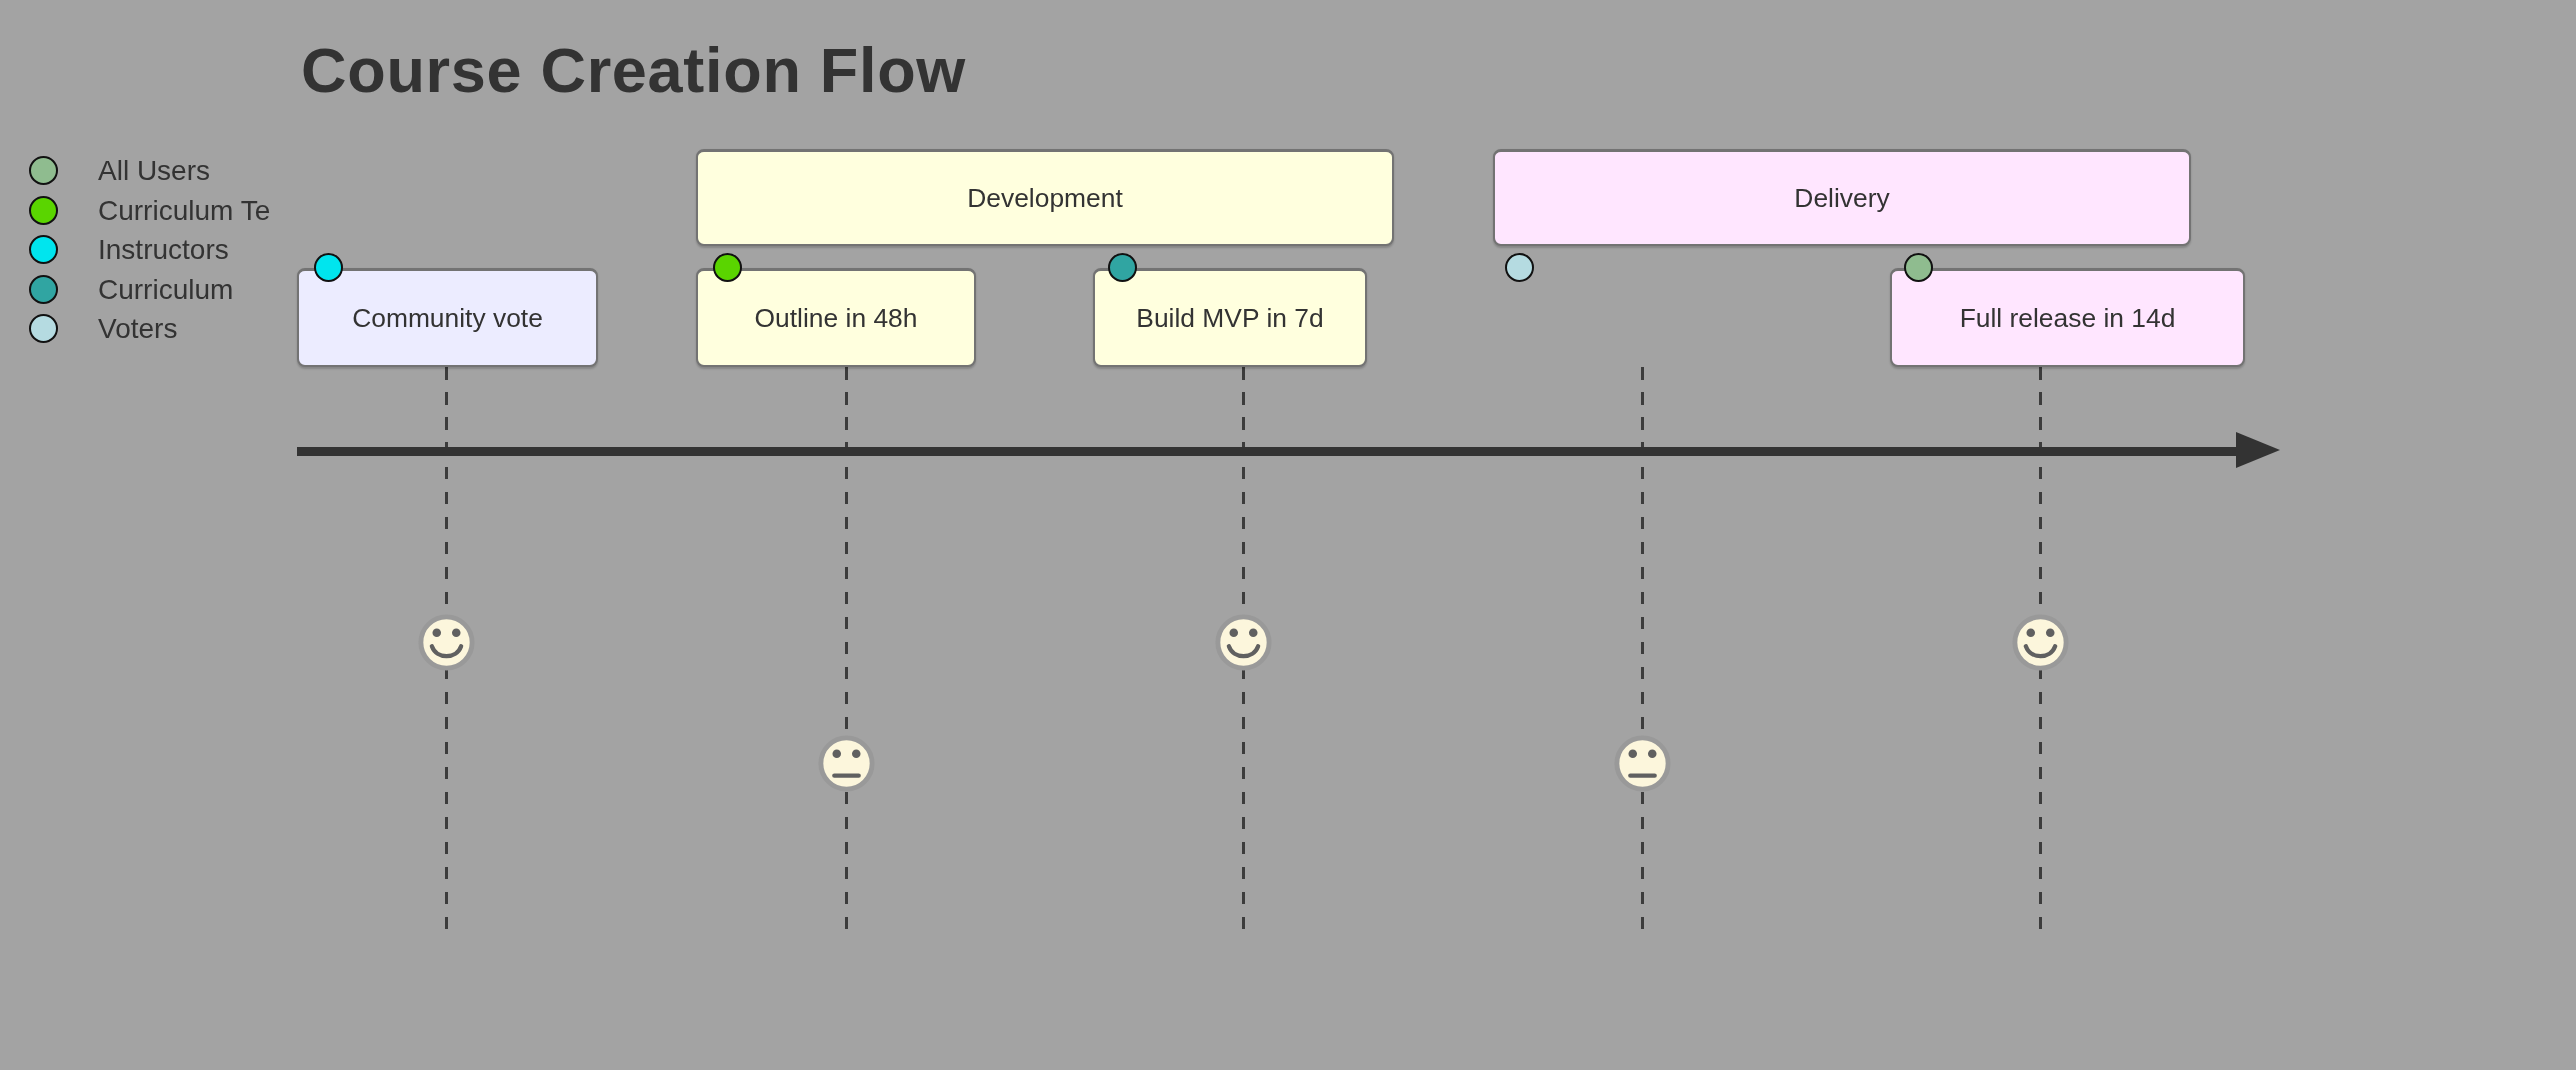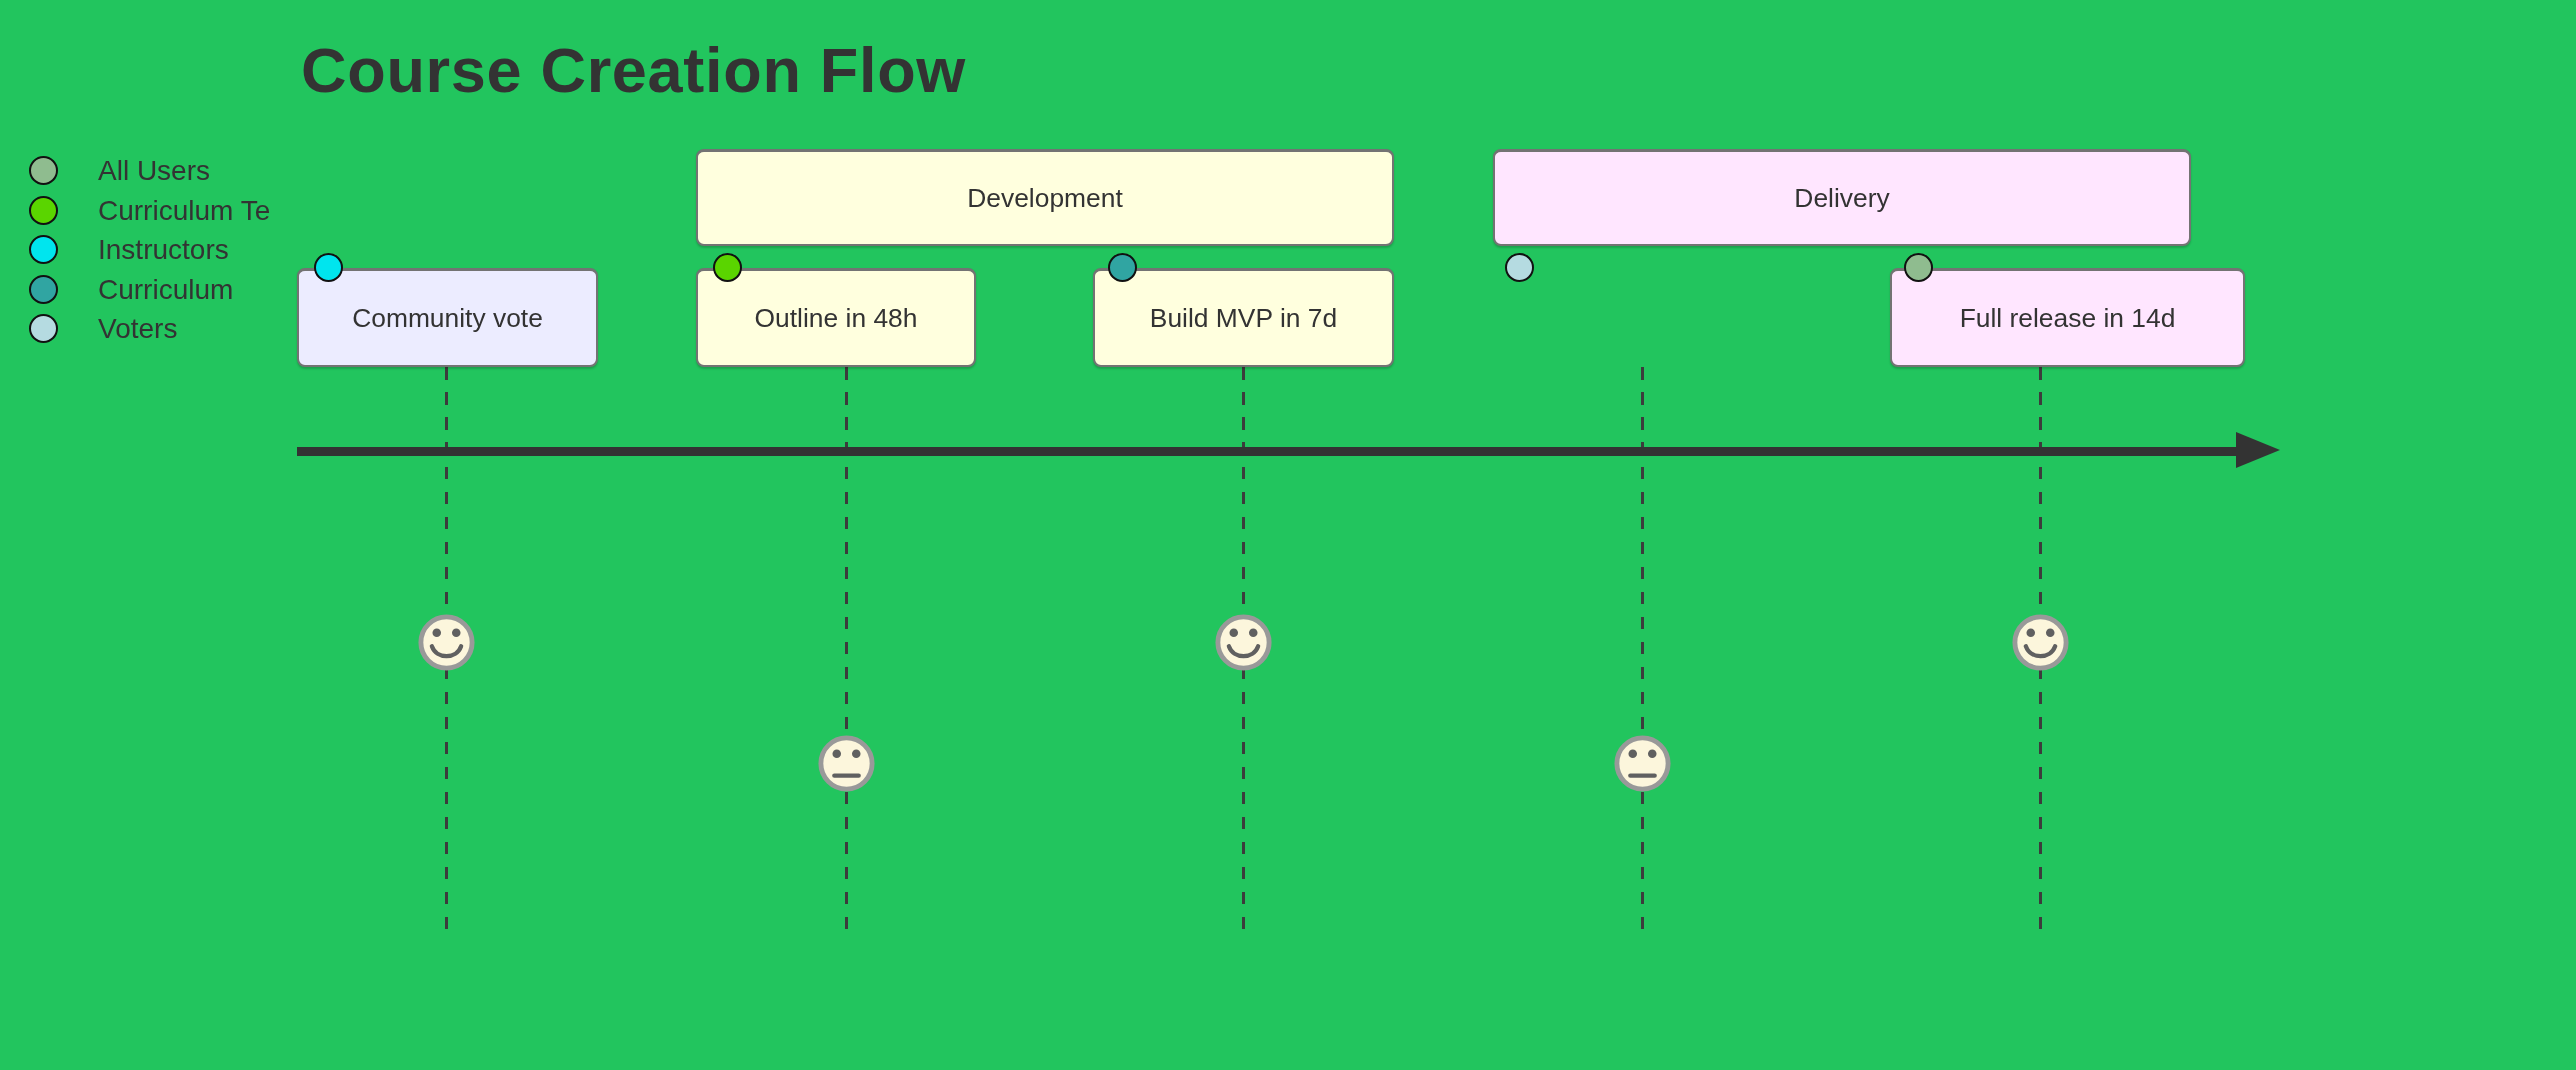--- a/index.html
+++ b/index.html
@@ -1,17 +1,17 @@
 <!DOCTYPE html>
 <html style="font-size:10.6px"><head>
 <meta charset="utf-8">
 <style>
   html,body{margin:0;padding:0;background:#ffffff;}
   .canvas{
-    position:relative; width:2576px; height:1070px; background:#22c55e;
+    position:relative; width:2576px; height:1070px; background:#a3a3a3;
     font-family:"Liberation Sans", sans-serif; color:#333333; overflow:hidden;
   }
   .title{
     position:absolute; left:301px; top:34px; font-size:63px; font-weight:700;
     letter-spacing:0.7px; color:#333333; white-space:nowrap; z-index:2;
   }
   
   .legend-item{position:absolute; left:29px; height:29px; z-index:1;}
   .legend-dot{
     position:absolute; left:0; top:0; width:29px; height:29px; border-radius:50%;
@@ -30,21 +30,21 @@
     display:flex; align-items:center; justify-content:center; text-align:center;
     font-size:26.4px; color:#333333; z-index:3; padding:0 18.5px;
   }
   .section{top:149px; height:97px;}
   .task{top:268px; height:99px;}
   .s0{left:297px;  width:301px;}
   .s1{left:696px; width:698px;}
   .s2{left:1493px; width:698px;}
   .t0{left:297px;  width:301px;}
   .t1{left:696px; width:280px;}
-  .t2{left:1093px; width:301px;}
+  .t2{left:1093px; width:274px;}
   .t3{left:1493px; width:301px;}
   .t4{left:1890px; width:355px;}
   
   .adot{
     position:absolute; top:253px; width:29px; height:29px; border-radius:50%;
     border:2px solid #111111; box-sizing:border-box; z-index:4; background:#cccccc;
   }
   .a0{left:314px;} .a1{left:713px;} .a2{left:1108px;} .a3{left:1505px;} .a4{left:1904px;}
   
   .timeline-line{

